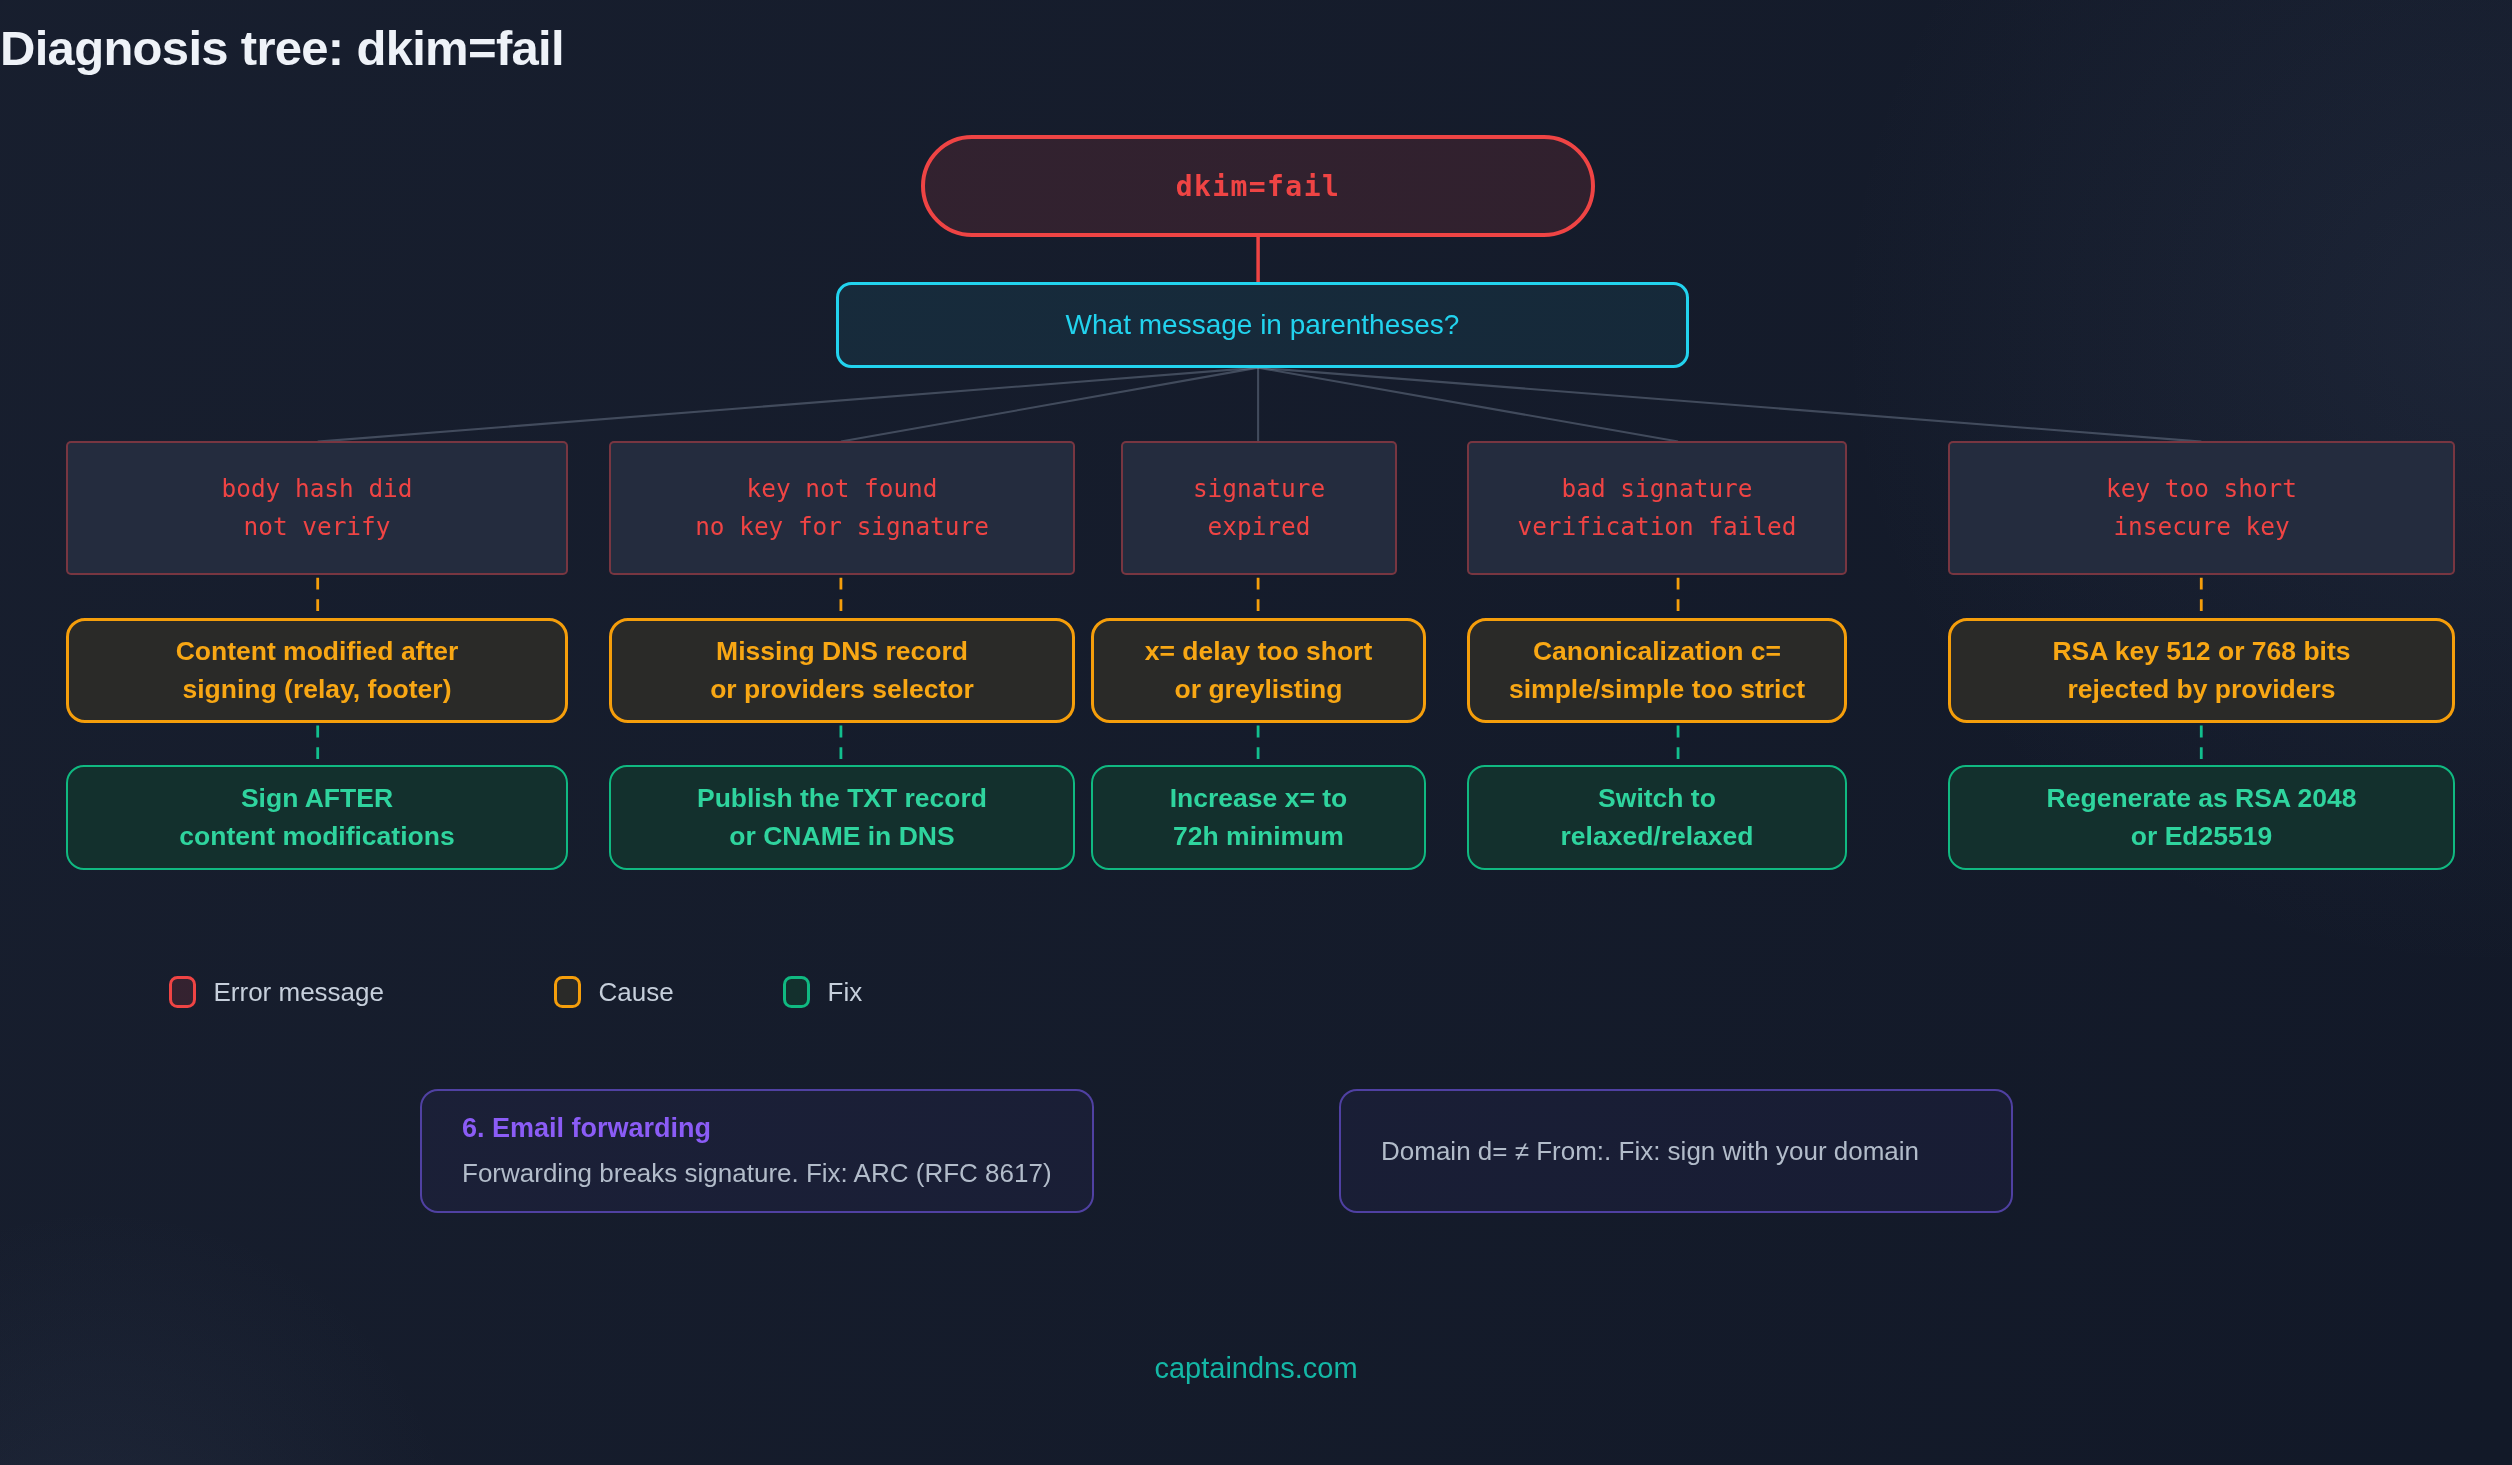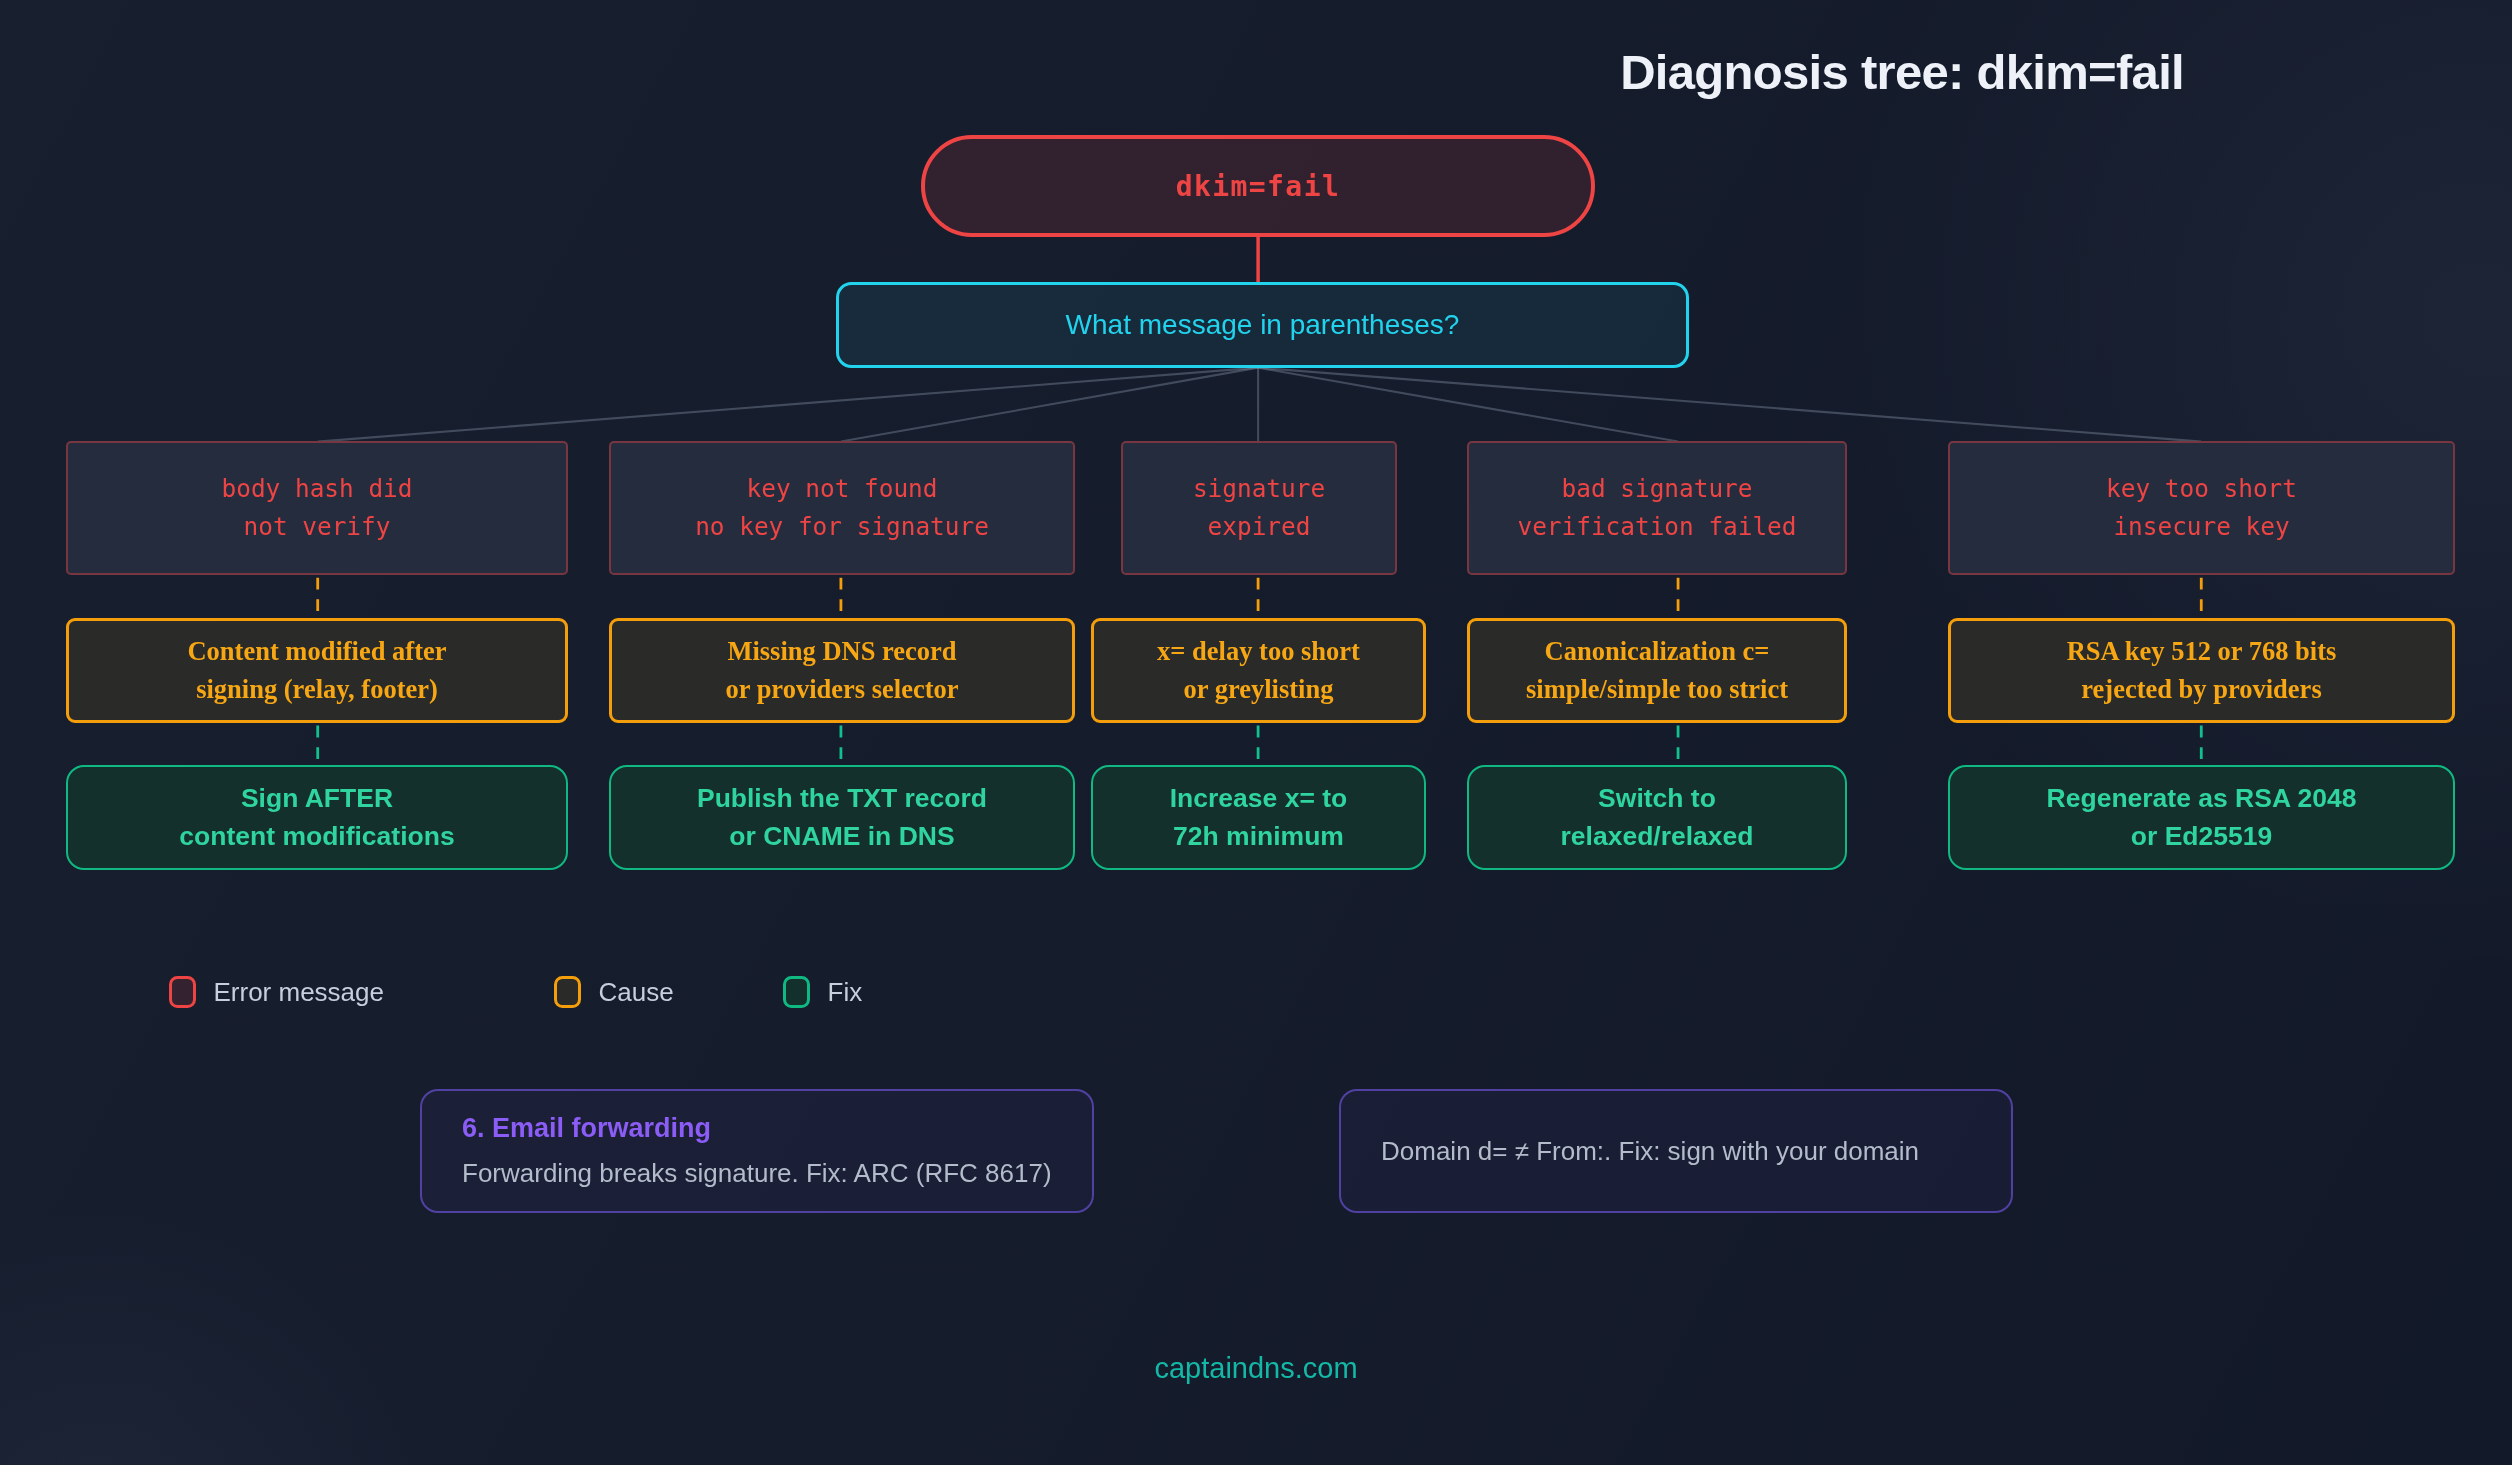--- a/index.html
+++ b/index.html
@@ -14,22 +14,22 @@
     font-family: "Liberation Sans", sans-serif;
     background-color: #131a2a;
     background-image:
       radial-gradient(circle 1047px at 99% 22%, rgba(110,130,170,0.10), rgba(110,130,170,0.0) 62%),
       radial-gradient(circle 530px at 4% 107%, rgba(110,130,170,0.09), rgba(110,130,170,0.0) 68%),
       linear-gradient(118deg, rgba(255,255,255,0.02) 0%, rgba(0,0,0,0.05) 100%);
   }
   .abs { position: absolute; }
 
   .page-title {
-    top: 44px; left: 0; width: 2184px;
-    text-align: right;
+    top: 20px; left: 0; width: 2184px;
+    text-align: left;
     font-size: 49px;
     font-weight: bold;
     letter-spacing: -0.7px;
     color: #eef2f8;
   }
 
   svg.connectors {
     top: 0; left: 0;
     width: 2512px; height: 1465px;
   }
@@ -72,27 +72,26 @@
     background: #242c3e;
     font-family: "DejaVu Sans Mono", monospace;
     font-size: 24.4px;
     color: #ef4444;
     line-height: 1.55;
   }
 
   .cause-node {
     top: 618px; height: 105px;
     border: 3.5px solid #f59e0b;
-    border-radius: 9px;
+    border-radius: 19px;
     background: #2a2a28;
     font-size: 26.5px;
     font-weight: 600;
     color: #f8a714;
     line-height: 1.42;
-    font-family: Liberation Serif, serif;
   }
 
   .fix-node {
     top: 765px; height: 105px;
     border: 2.8px solid #10b981;
     border-radius: 18px;
     background: #13302d;
     font-size: 26.5px;
     font-weight: 600;
     color: #2fd49e;

